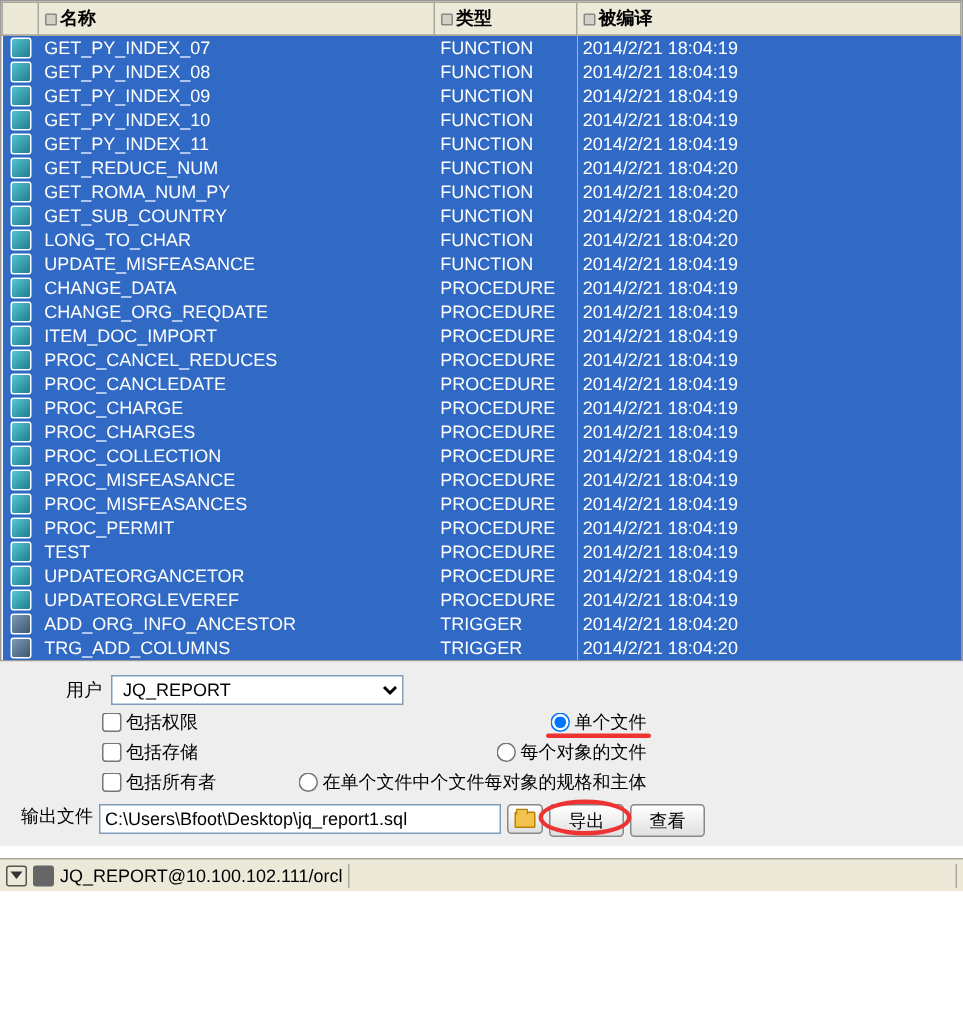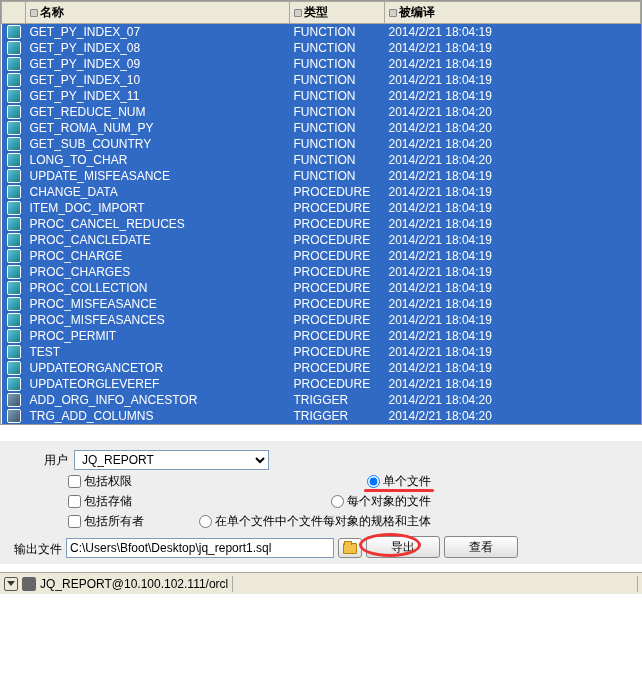--- a/index.html
+++ b/index.html
@@ -11,35 +11,35 @@
 td { padding: 1px 4px; border: 0; white-space: nowrap; overflow: hidden; }
 tbody tr { background: #316ac5; color: #ffffff; }
 td.icon-cell { width: 24px; text-align: center; padding: 0; }
 .obj-icon { width: 14px; height: 14px; display: inline-block; border: 1px solid #fff; background: #4aa; border-radius: 2px; position: relative; vertical-align: middle; }
 .obj-icon.func { background: linear-gradient(135deg,#57c2d1,#1d7d8e); }
 .obj-icon.proc { background: linear-gradient(135deg,#59c6d4,#1d7d8e); }
 .obj-icon.trig { background: linear-gradient(135deg,#7e9bb5,#3d5670); }
 .col-name { width: 264px; }
 .col-type { width: 95px; }
 .col-date { }
-.bottom-panel { padding: 6px 8px; background: #eee; margin-top: 16px; }
+.bottom-panel { padding: 6px 8px; background: #eee; }
 .row { display: flex; align-items: center; margin: 3px 0; gap: 6px; }
 .label { text-align: right; width: 60px; }
 select, input[type=text] { font-size: 12px; padding: 1px 3px; border: 1px solid #7f9db9; background: #fff; height: 20px; }
 select { width: 195px; }
 .check-col { display: flex; flex-direction: column; gap: 3px; margin-left: 60px; }
 .radio-col { display: flex; flex-direction: column; gap: 3px; margin-left: 55px; align-items: flex-end; }
 .cols { display: flex; align-items: flex-start; }
 .check-row, .radio-row { display: flex; align-items: center; gap: 3px; }
 input[type=checkbox], input[type=radio] { width: 13px; height: 13px; }
 .underline2 { height: 3px; background: #e33; width: 70px; position: absolute; margin-left: -3px; margin-top: 18px; border-radius: 2px; }
-.file-row { display: flex; align-items: flex-end; gap: 4px; margin-top: 6px; }
+.file-row { display: flex; align-items: flex-start; gap: 4px; margin-top: 6px; }
 .file-row .label { width: 54px; }
 .file-input { flex: 0 0 268px; }
-.btn { height: 22px; padding: 0 24px; border: 1px solid #888; background: linear-gradient(#fff,#e0e0e0); cursor: pointer; border-radius: 3px; }
+.btn { height: 22px; padding: 0 12px; border: 1px solid #888; background: linear-gradient(#fff,#e0e0e0); cursor: pointer; border-radius: 3px; }
 .folder-btn { width: 24px; height: 20px; padding: 0; display: inline-flex; align-items: center; justify-content: center; border: 1px solid #888; background: linear-gradient(#fff,#e0e0e0); border-radius: 3px; }
 .folder-icon { width: 14px; height: 11px; background: #f2c14e; border: 1px solid #b98200; border-radius: 1px; position: relative; }
 .folder-icon:before { content:""; position:absolute; top:-3px; left:0; width:6px; height:3px; background:#f2c14e; border:1px solid #b98200; border-bottom:none; border-radius:1px 1px 0 0;}
 .oval { border: 3px solid #e33; border-radius: 50%; width: 62px; height: 24px; position: absolute; margin-left: -7px; margin-top: -3px; pointer-events:none; }
 .status-bar { border-top: 1px solid #aca899; margin-top: 8px; background:#ece9d8; display:flex; align-items:center; height:22px; padding: 0 4px; gap:4px;}
 .status-sep { width:1px; height:16px; background:#aca899;}
 .drop-btn { width:14px; height:14px; border:1px solid #555; display:inline-flex; align-items:center; justify-content:center; border-radius:2px;}
 .drop-btn:after{content:"";border-left:4px solid transparent;border-right:4px solid transparent;border-top:5px solid #333;}
 .plug-icon{width:14px;height:14px;background:#666;border-radius:2px;display:inline-block;}
 </style>
@@ -124,20 +124,26 @@
           <td>2014/2/21 18:04:19</td>
         </tr>
         <tr>
           <td class="icon-cell"><span class="obj-icon proc"></span></td>
           <td>CHANGE_DATA</td>
           <td>PROCEDURE</td>
           <td>2014/2/21 18:04:19</td>
         </tr>
         <tr>
           <td class="icon-cell"><span class="obj-icon proc"></span></td>
+          <td>CHANGE_ORG_REQDATE</td>
+          <td>PROCEDURE</td>
+          <td>2014/2/21 18:04:19</td>
+        </tr>
+        <tr>
+          <td class="icon-cell"><span class="obj-icon proc"></span></td>
           <td>ITEM_DOC_IMPORT</td>
           <td>PROCEDURE</td>
           <td>2014/2/21 18:04:19</td>
         </tr>
         <tr>
           <td class="icon-cell"><span class="obj-icon proc"></span></td>
           <td>PROC_CANCEL_REDUCES</td>
           <td>PROCEDURE</td>
           <td>2014/2/21 18:04:19</td>
         </tr>

